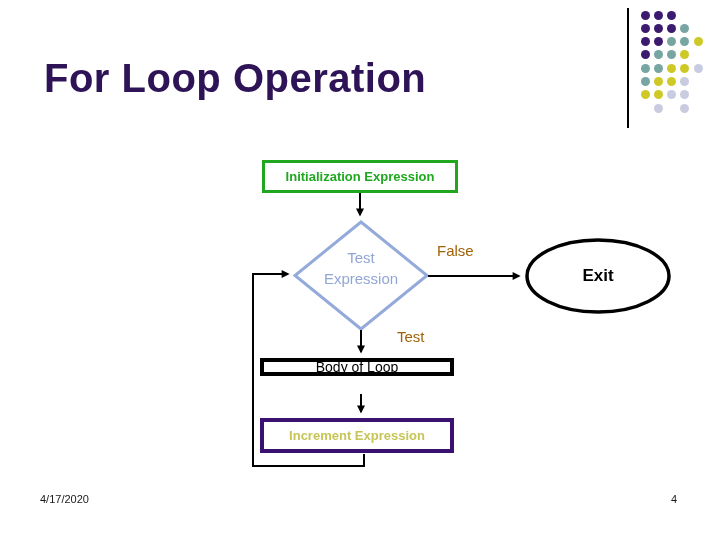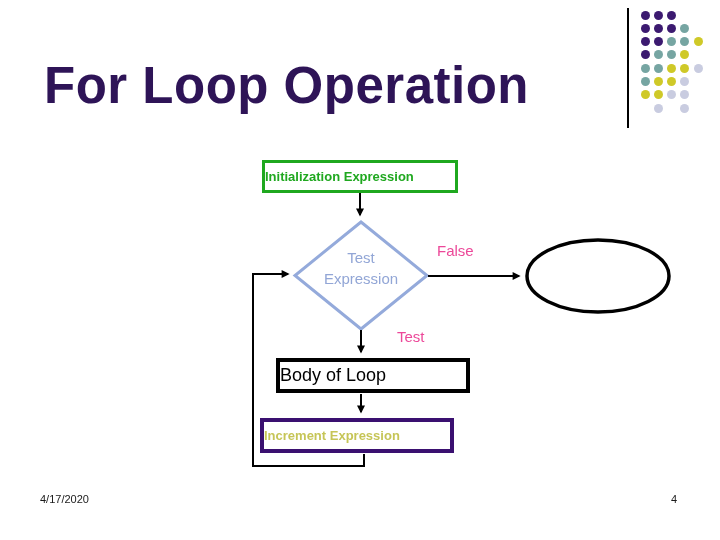--- a/index.html
+++ b/index.html
@@ -2,64 +2,64 @@
 <html style="--color-title: #2E1457; --color-green: #1FA81F; --color-diamond: #94AADB; --color-diamond-text: #92A6D6; --color-purple: #3A1070; --color-increment-text: #C6C557; --color-connector: #000000;"><head>
 <meta charset="utf-8">
 <style>
   html, body { margin:0; padding:0; background:#fff; }
   .slide {
     position:relative; width:720px; height:540px; background:#ffffff;
     overflow:hidden; font-family:"Liberation Sans", sans-serif;
   }
   .title {
     position:absolute; left:44px; top:56px;
-    font-size:51px; font-weight:bold; color:var(--color-title, #2E1457);
+    font-size:40px; font-weight:bold; color:var(--color-title, #2E1457);
     white-space:nowrap; letter-spacing:0.5px;
   }
   
   .dots { position:absolute; left:0; top:0; width:720px; height:540px; pointer-events:none; }
   .dot { position:absolute; width:9px; height:9px; border-radius:50%; }
   .vline { position:absolute; left:627px; top:8px; width:2px; height:120px; background:#000; }
 
   
   svg.connectors { position:absolute; left:0; top:0; }
   .diamond { fill:#ffffff; stroke:var(--color-diamond, #94AADB); stroke-width:3; }
   .ellipse { fill:#ffffff; stroke:#000; stroke-width:3.5; }
   .conn { stroke:#000; stroke-width:2; fill:none; }
 
   
   .node {
     position:absolute; box-sizing:border-box; background:#ffffff;
-    display:flex; align-items:center; text-align:center;
+    display:flex; align-items:center; justify-content:center; text-align:center;
     white-space:nowrap;
   }
   .init-box {
     left:262px; top:160px; width:196px; height:33px;
     border:3px solid var(--color-green, #1FA81F);
     color:var(--color-green, #1FA81F); font-size:13px; font-weight:bold;
   }
   .body-box {
-    left:276px; top:358px; width:194px; height:35px;
-    border:4px solid #000; color:#000; font-size:18px;
+    left:260px; top:358px; width:194px; height:18px;
+    border:4px solid #000; color:#000; font-size:14px;
   }
   .incr-box {
     left:260px; top:418px; width:194px; height:35px;
     border:4px solid var(--color-purple, #3A1070);
     color:var(--color-increment-text, #C6C557); font-size:13px; font-weight:bold;
   }
   .test-label {
     position:absolute; left:295px; top:247px; width:132px; text-align:center;
     color:var(--color-diamond-text, #92A6D6); font-size:15px; line-height:21px;
   }
   .exit-label {
     position:absolute; left:527px; top:240px; width:142px; height:72px;
     display:flex; align-items:center; justify-content:center;
     color:#000; font-size:17px; font-weight:600;
   }
-  .branch-label { position:absolute; color:#ec4899; font-size:15px; }
+  .branch-label { position:absolute; color:#a16207; font-size:15px; }
   .false-label { left:437px; top:242px; }
   .true-label  { left:397px; top:328px; }
   .footer-date { position:absolute; left:40px; top:493px; font-size:11px; color:#1a1a1a; }
   .footer-page { position:absolute; left:671px; top:493px; font-size:11px; color:#1a1a1a; }
 </style>
 </head>
 <body>
 
 <div class="slide">
 
@@ -119,20 +119,21 @@
     <span>Initialization Expression</span>
   </div>
 
   <div class="test-label">
     <div>Test</div>
     <div>Expression</div>
   </div>
 
   <div class="branch-label false-label">False</div>
 
+  <div class="exit-label">Exit</div>
 
   <div class="branch-label true-label">Test</div>
 
   <div class="node body-box">
     <span>Body of Loop</span>
   </div>
 
   <div class="node incr-box">
     <span>Increment Expression</span>
   </div>

